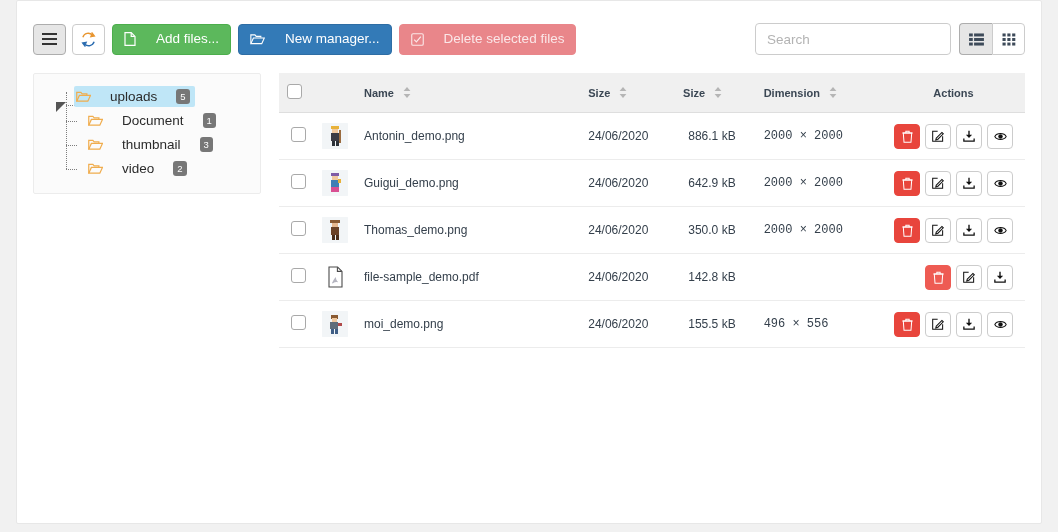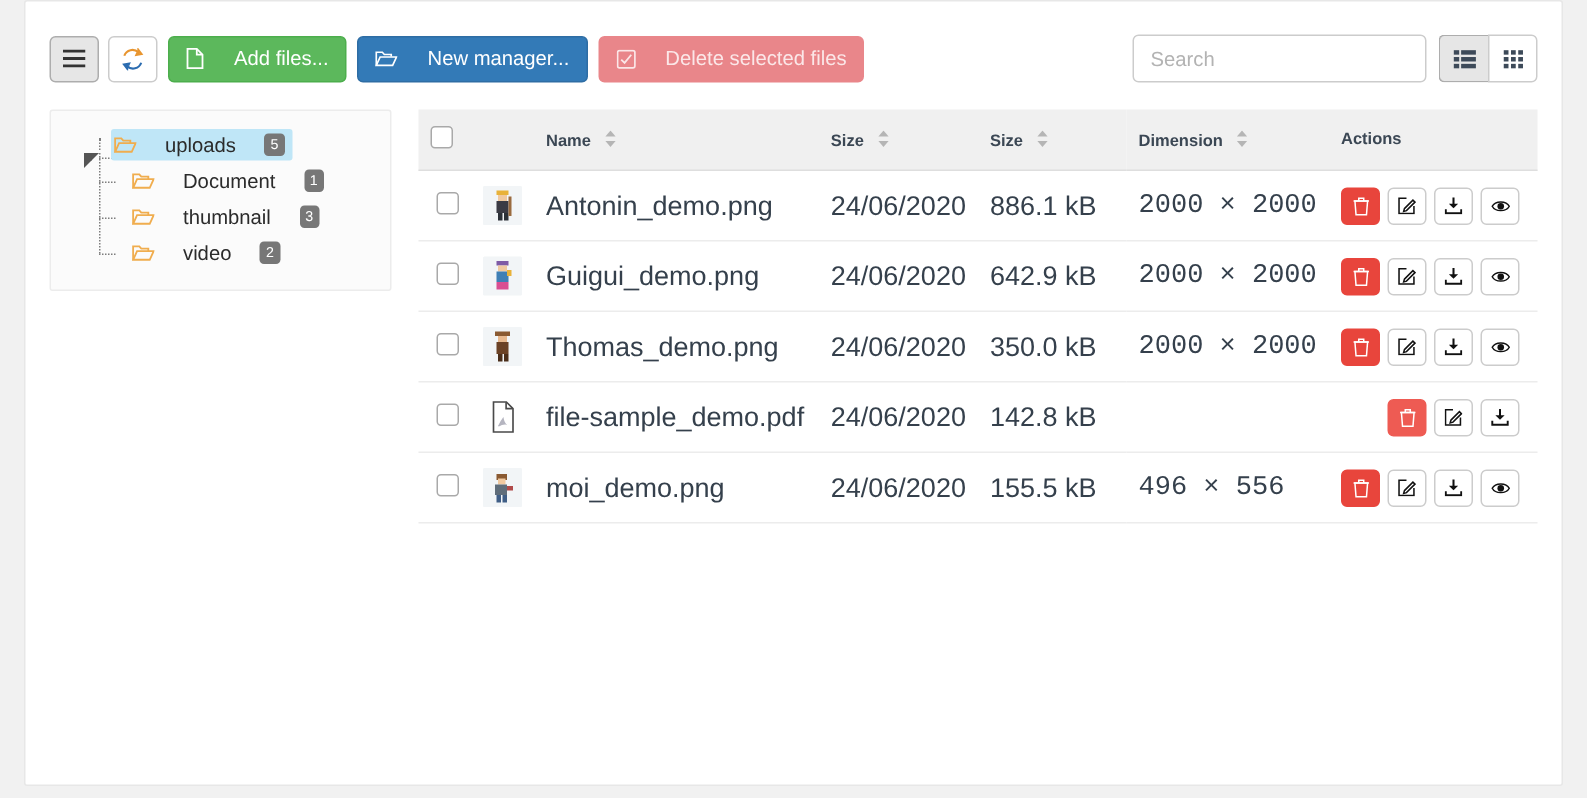--- a/index.html
+++ b/index.html
@@ -182,24 +182,24 @@
   table { width: 100%; border-collapse: collapse; }
   thead th {
     background: #f0f0f0;
     font-size: 11px; color: #3b4754;
     font-weight: bold;
     text-align: left;
     padding: 11px 8px 11px 8px;
     border-bottom: 1px solid #dedede;
     white-space: nowrap;
   }
-  thead th.th-actions { text-align: left; padding-right: 12px; }
+  thead th.th-actions { text-align: center; padding-right: 12px; }
   th .sort { margin-left: 6px; display: inline-block; vertical-align: -1px; }
   tbody td {
-    font-size: 18px; color: #35404c;
+    font-size: 12px; color: #35404c;
     padding: 10px 8px;
     border-bottom: 1px solid #ececec;
     vertical-align: middle;
     white-space: nowrap;
   }
   tbody tr:last-child td { border-bottom: 1px solid #ececec; }
   td.c-check { width: 30px; padding-left: 12px; }
   td.c-thumb { width: 40px; }
   td.c-name  { width: 250px; }
   td.c-date  { width: 100px; }

